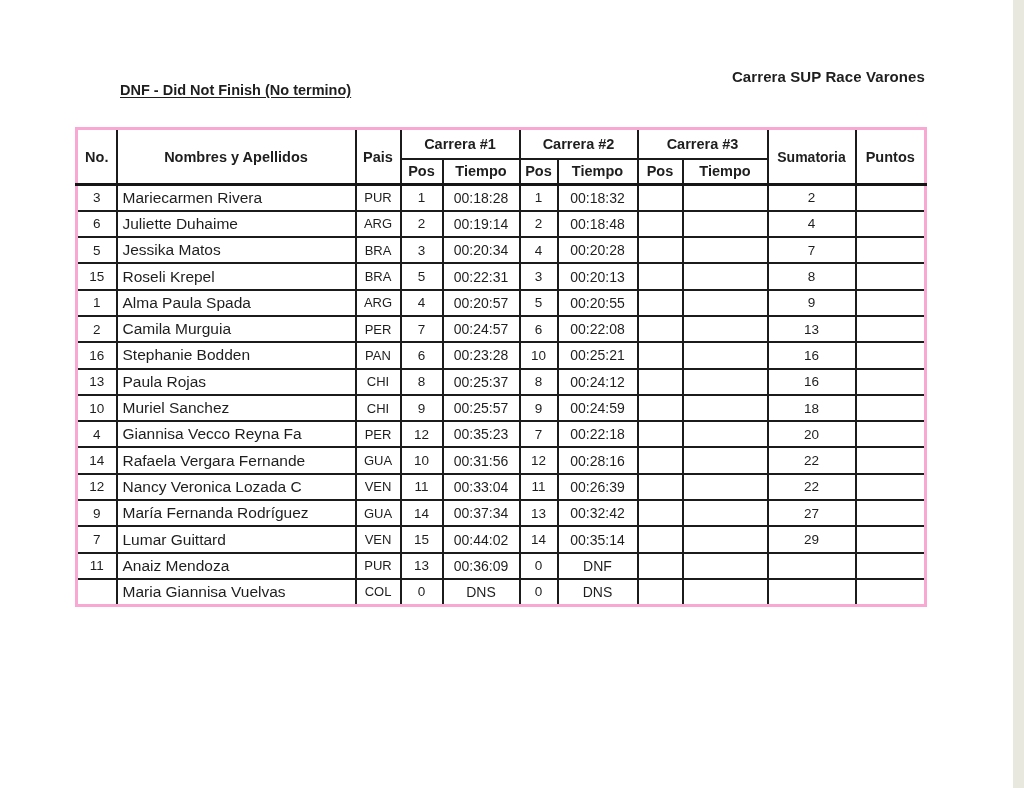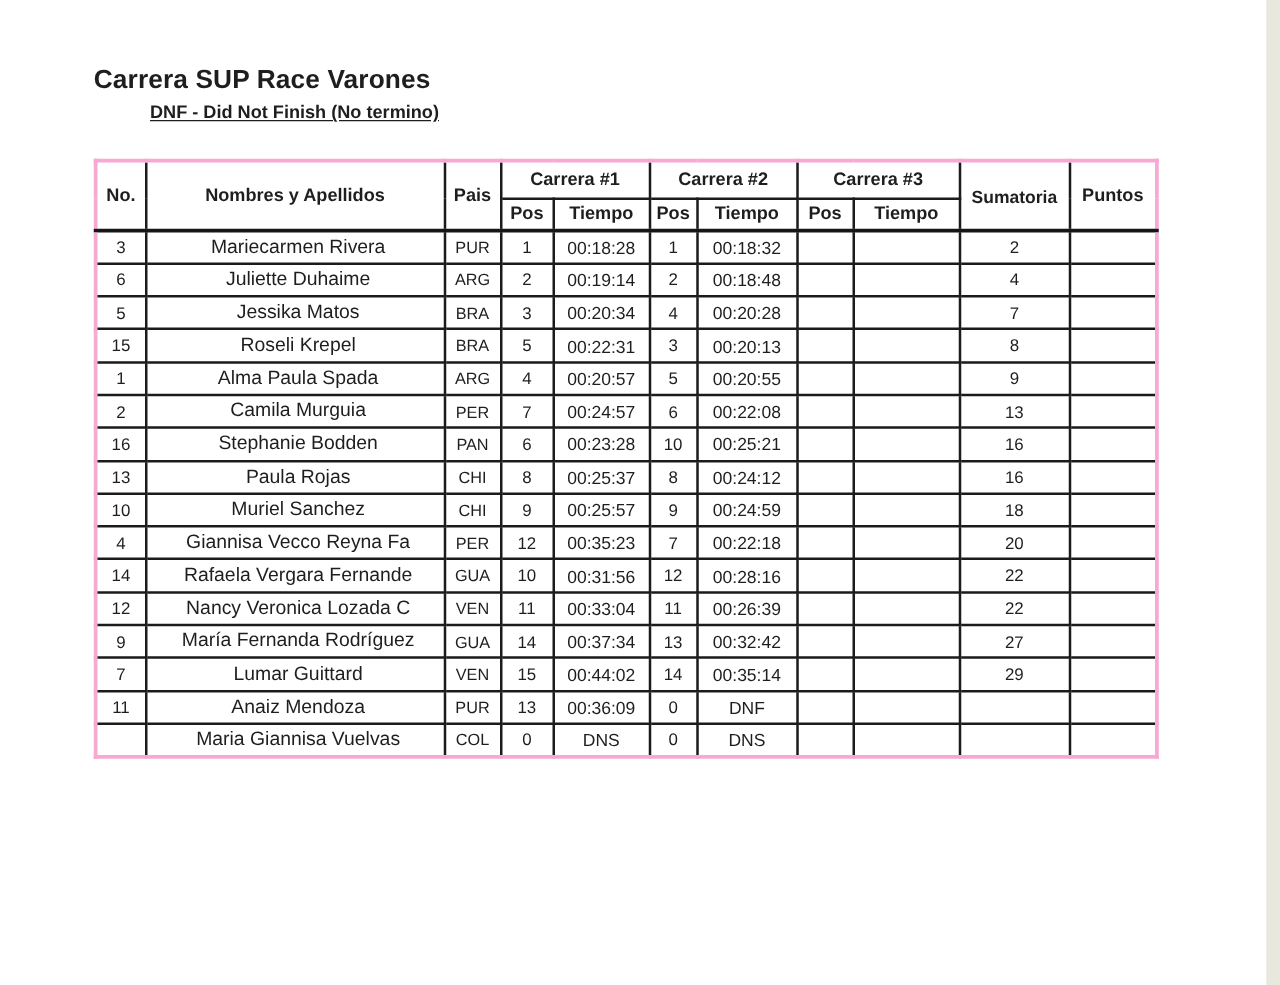--- a/index.html
+++ b/index.html
@@ -11,23 +11,23 @@
     overflow: hidden;
   }
   .page { position: absolute; inset: 0; background: #ffffff; }
 
   .edge-band {
     position: absolute; top: 0; right: 0; width: 11px; height: 788px;
     background: #e9e8de;
   }
 
   .doc-title {
-    position: absolute; top: 52px; left: 75px; width: 850px;
-    text-align: left;
-    font-size: 21px; font-weight: bold; letter-spacing: 0.1px;
+    position: absolute; top: 68px; left: 75px; width: 850px;
+    text-align: right;
+    font-size: 15px; font-weight: bold; letter-spacing: 0.1px;
   }
 
   .legend-dnf {
     position: absolute; top: 82px; left: 120px;
     font-size: 14.5px; font-weight: bold;
     text-decoration: underline;
     text-underline-offset: 2px;
   }
   .legend-dns {
     position: absolute; top: 82px; left: 648px;
@@ -55,21 +55,21 @@
     font-weight: bold;
     font-size: 14.5px;
   }
   .results-table thead tr.h1 th { height: 30px; }
   .results-table thead tr.h2 th { height: 26px; }
   .results-table thead { border-bottom: 3px solid #161616; }
   .results-table thead th.h-sum { font-size: 14px; }
 
   .results-table tbody tr { height: 26.3px; }
   .results-table tbody td.c-name {
-    text-align: center;
+    text-align: left;
     padding-left: 5px;
     font-size: 15.5px;
   }
   .results-table tbody td.c-no,
   .results-table tbody td.c-sum,
   .results-table tbody td.c-r1-pos,
   .results-table tbody td.c-r2-pos,
   .results-table tbody td.c-r3-pos { font-size: 13.5px; }
   .results-table tbody td.c-country { font-size: 13px; }
   .results-table tbody td.c-r1-time,

